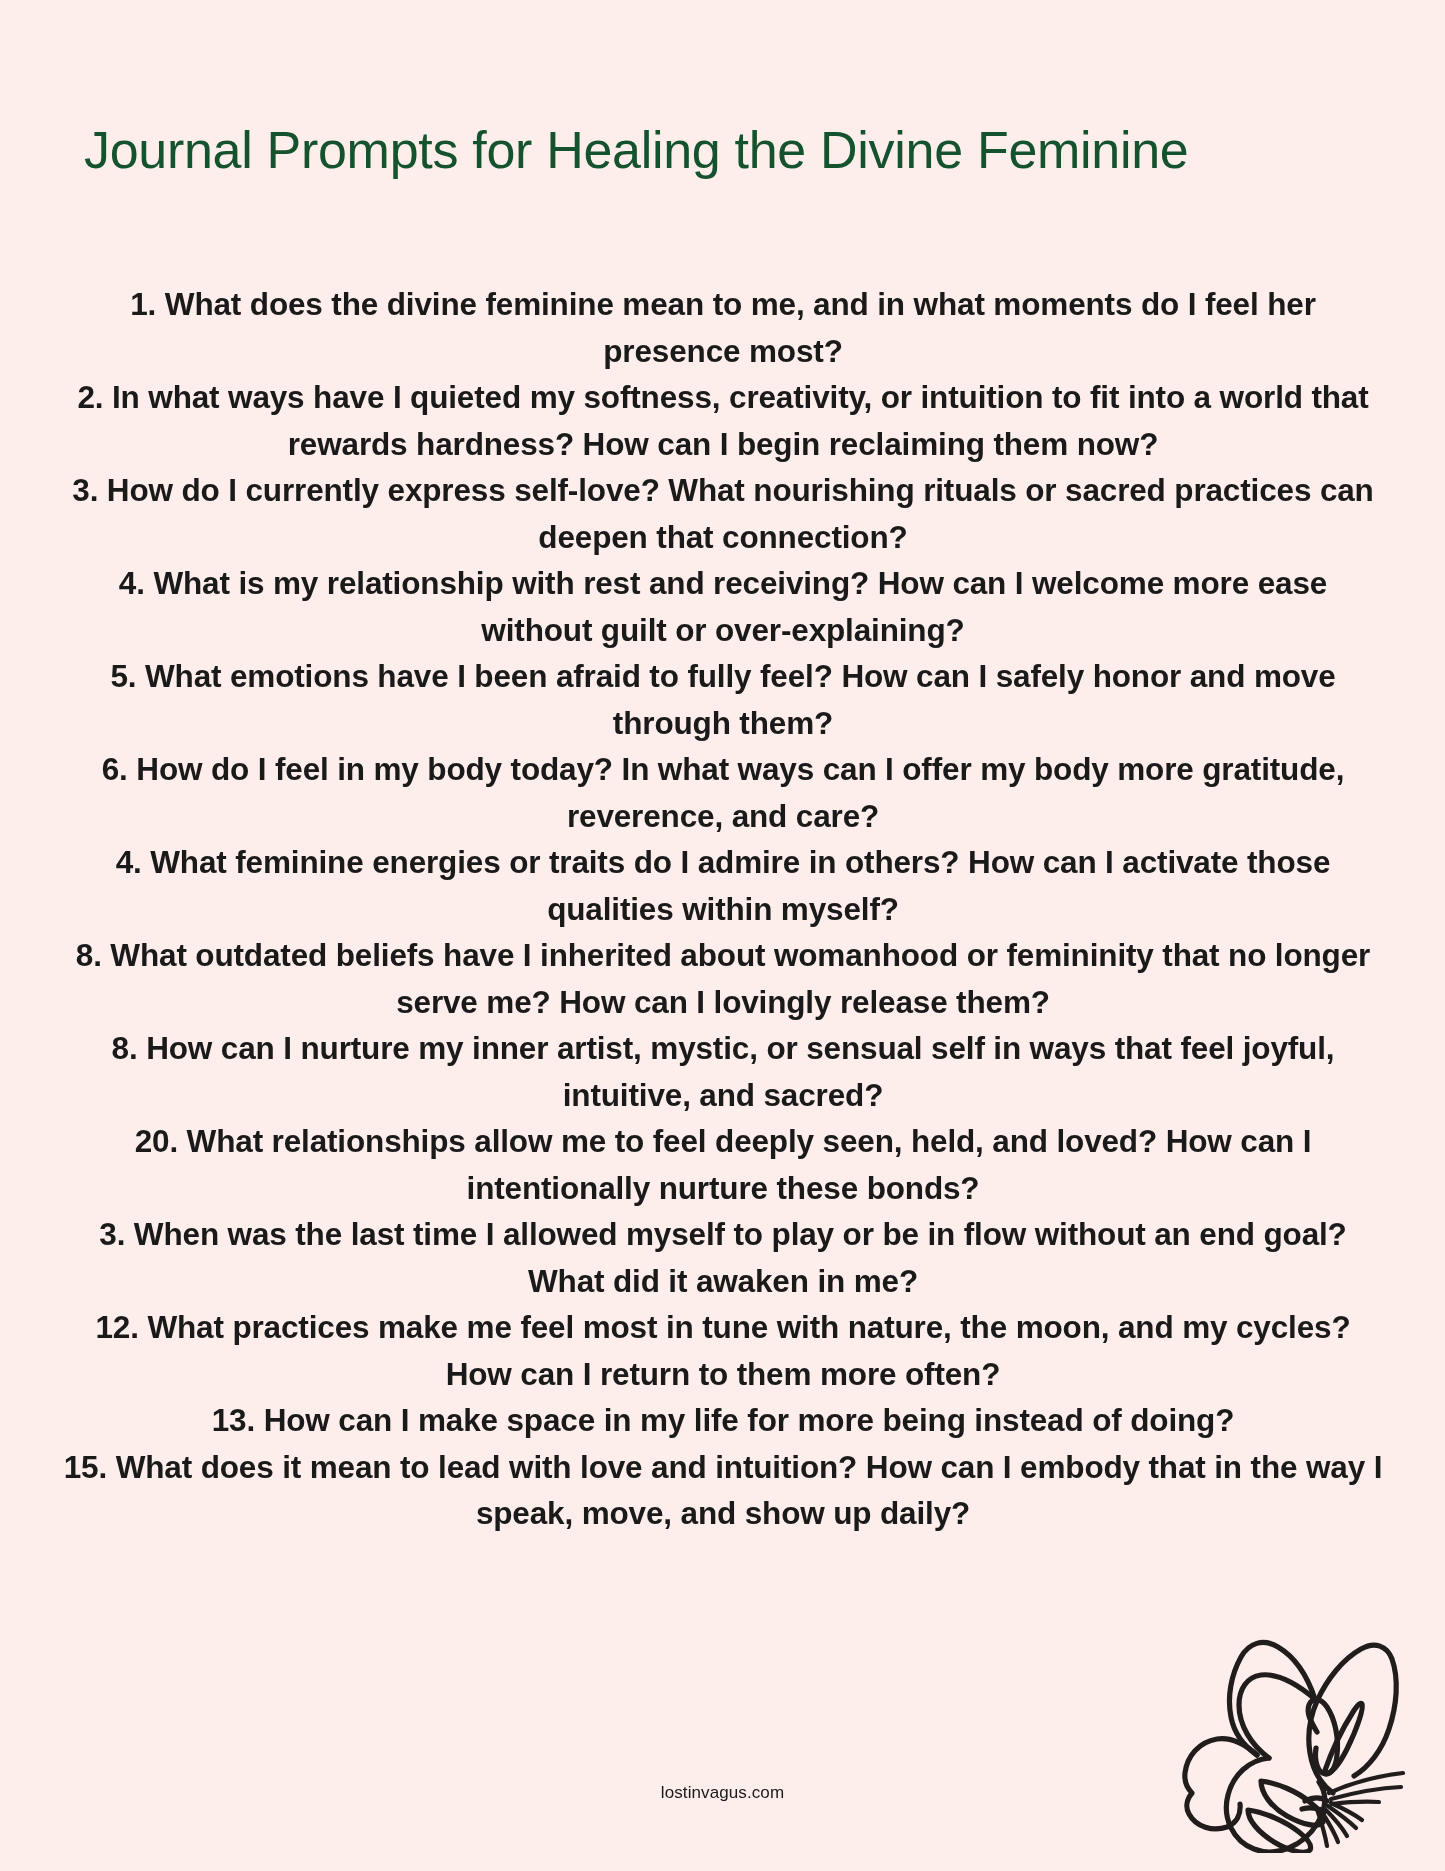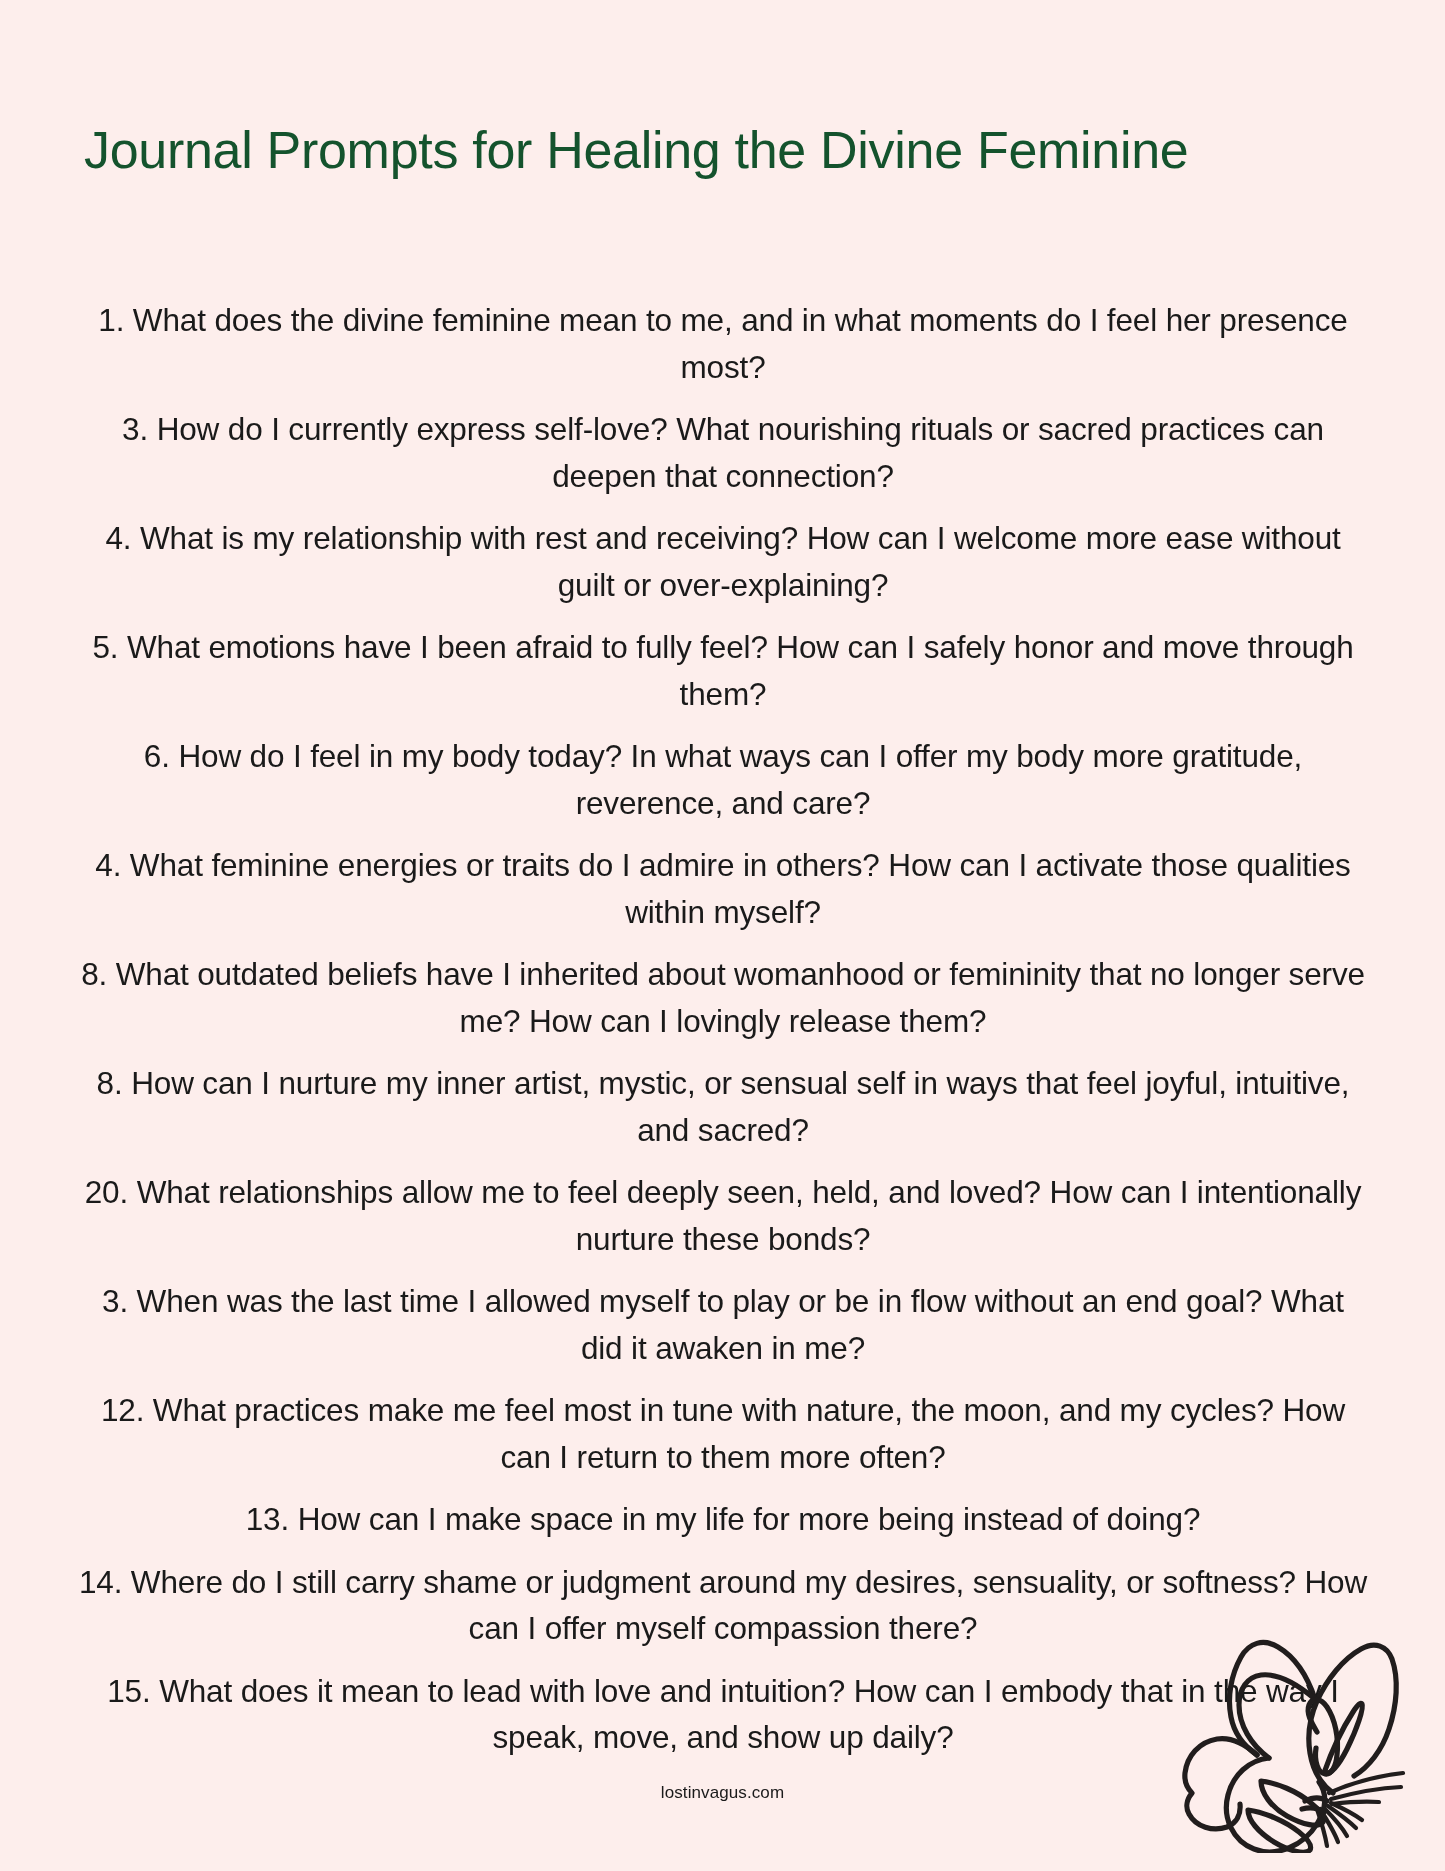--- a/index.html
+++ b/index.html
@@ -44,22 +44,23 @@
     left: 62px;
     top: 281px;
     width: 1322px;
     text-align: center;
     font-size: 31.5px;
     line-height: 46.5px;
     letter-spacing: -0.15px;
     color: #1a1a1a;
   }
   .prompt {
-    margin: 16px;
+    margin: 0;
     padding: 0;
+    font-weight: bold;
   }
 
   
   .footer {
     position: absolute;
     left: 0;
     top: 1783px;
     width: 1445px;
     text-align: center;
     font-size: 17px;
@@ -93,32 +94,32 @@
 </style>
 </head>
 <body>
 
 <div class="page">
 
   <h1 class="title">Journal Prompts for Healing the Divine Feminine</h1>
 
   <div class="prompts">
     <p class="prompt">1. What does the divine feminine mean to me, and in what moments do I feel her presence most?</p>
+    <p class="prompt">2. In what ways have I quieted my softness, creativity, or intuition to fit into a world that rewards hardness? How can I begin reclaiming them now?</p>
     <p class="prompt">3. How do I currently express self-love? What nourishing rituals or sacred practices can deepen that connection?</p>
     <p class="prompt">4. What is my relationship with rest and receiving? How can I welcome more ease without guilt or over-explaining?</p>
     <p class="prompt">5. What emotions have I been afraid to fully feel? How can I safely honor and move through them?</p>
     <p class="prompt">6. How do I feel in my body today? In what ways can I offer my body more gratitude, reverence, and care?</p>
     <p class="prompt">4. What feminine energies or traits do I admire in others? How can I activate those qualities within myself?</p>
     <p class="prompt">8. What outdated beliefs have I inherited about womanhood or femininity that no longer serve me? How can I lovingly release them?</p>
     <p class="prompt">8. How can I nurture my inner artist, mystic, or sensual self in ways that feel joyful, intuitive, and sacred?</p>
     <p class="prompt">20. What relationships allow me to feel deeply seen, held, and loved? How can I intentionally nurture these bonds?</p>
     <p class="prompt">3. When was the last time I allowed myself to play or be in flow without an end goal? What did it awaken in me?</p>
     <p class="prompt">12. What practices make me feel most in tune with nature, the moon, and my cycles? How can I return to them more often?</p>
     <p class="prompt">13. How can I make space in my life for more being instead of doing?</p>
-    <p class="prompt">14. Where do I still carry shame or judgment around my desires, sensuality, or softness? How can I offer myself compassion there?</p>
     <p class="prompt">15. What does it mean to lead with love and intuition? How can I embody that in the way I speak, move, and show up daily?</p>
   </div>
 
   <div class="butterfly">
     <svg viewBox="0 0 262 240" xmlns="http://www.w3.org/2000/svg" aria-hidden="true">
 
       <path d="M150 86
                C 142 62, 130 44, 113 34
                C 98 25, 84 30, 76 44
                C 66 62, 62 84, 66 104

